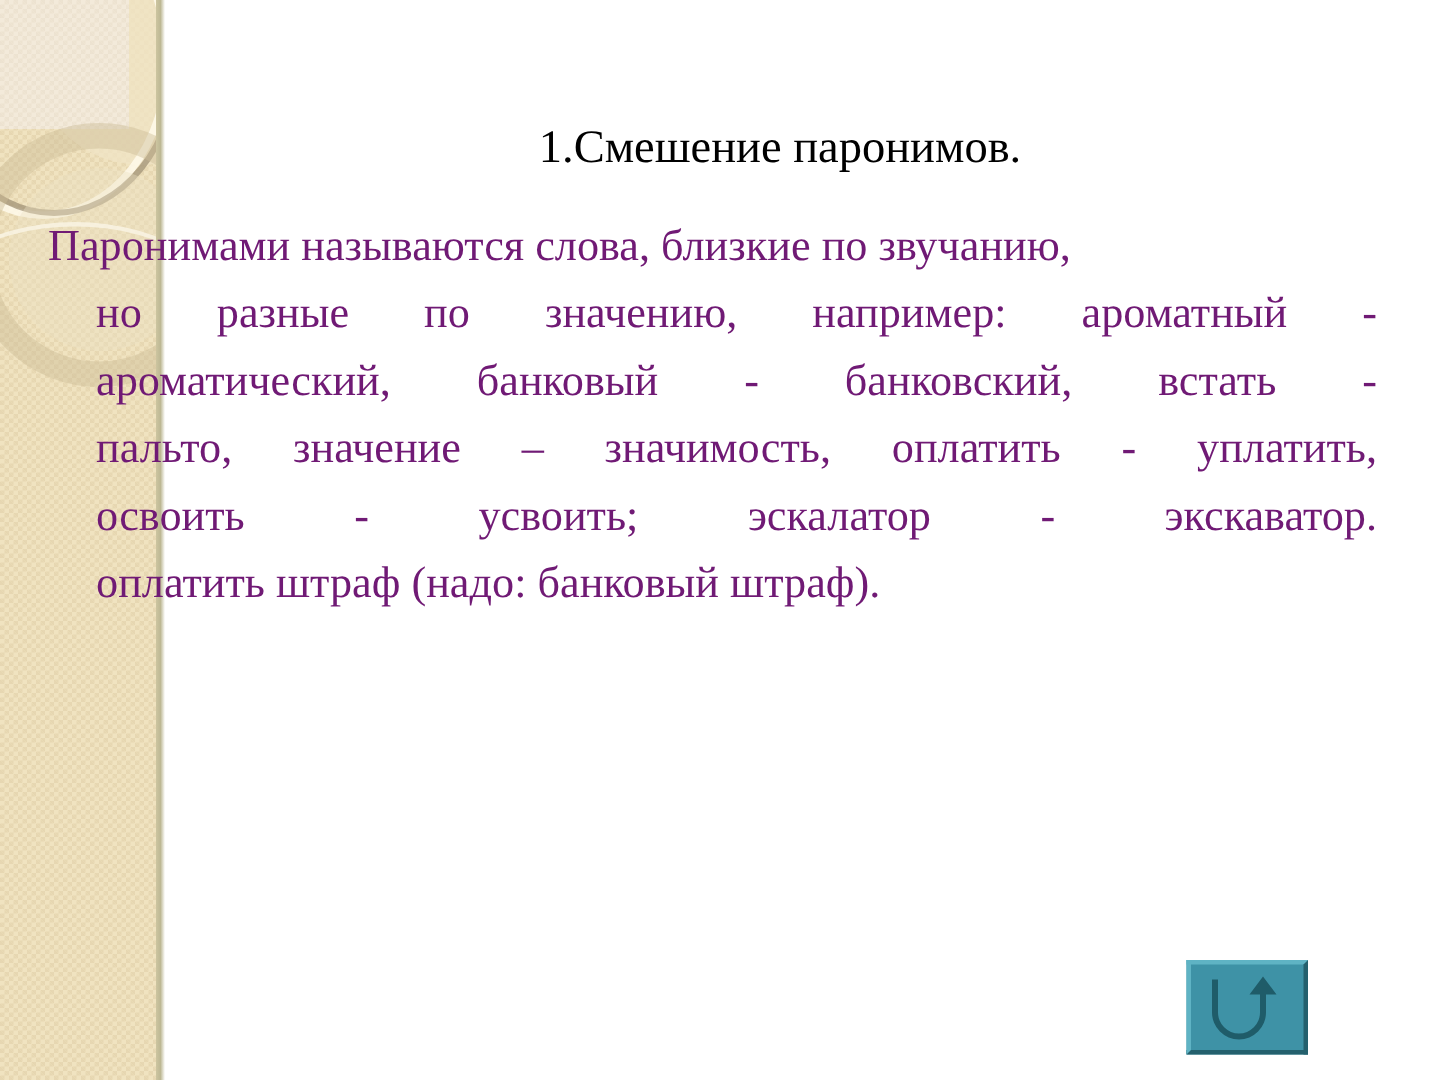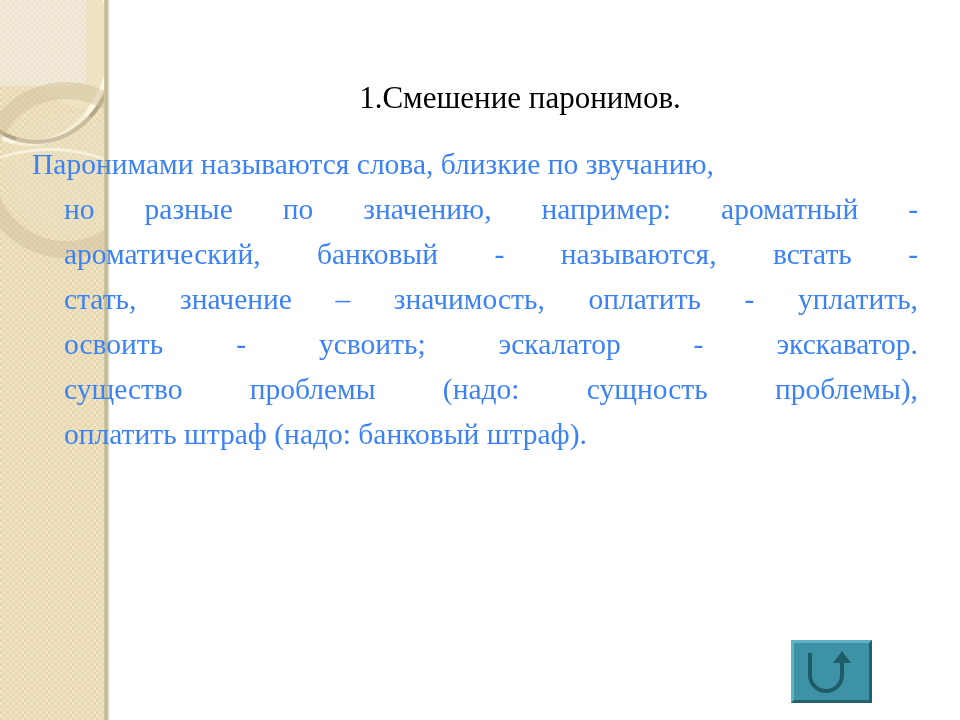--- a/index.html
+++ b/index.html
@@ -132,21 +132,21 @@
     color: #000000;
     font-family: "Liberation Serif", "DejaVu Serif", serif;
     white-space: nowrap;
   }
 
   #body-text {
     position: absolute;
     left: 32px;
     top: 142px;
     width: 886px;
-    color: #3b82f6;
+    color: #701a75;
     font-size: 29.5px;
     line-height: 45px;
     font-family: "Liberation Serif", "DejaVu Serif", serif;
   }
   #body-text .para {
     text-align: justify;
     text-indent: 0;
     margin: 0;
   }
   .jline {
@@ -204,24 +204,23 @@
     <div class="band"></div>
     <div class="border-edge"></div>
   </div>
 
   <div id="title">1.Смешение паронимов.</div>
 
   <div id="body-text">
     <div class="para">
       <span class="jline first">Паронимами называются слова, близкие по звучанию,</span>
       <span class="jline indent">но разные по значению, например: ароматный -</span>
-      <span class="jline indent">ароматический, банковый - называются, встать -</span>
-      <span class="jline indent">стать, значение – значимость, оплатить - уплатить,</span>
+      <span class="jline indent">ароматический, банковый - банковский, встать -</span>
+      <span class="jline indent">пальто, значение – значимость, оплатить - уплатить,</span>
       <span class="jline indent">освоить - усвоить; эскалатор - экскаватор.</span>
-      <span class="jline indent">существо проблемы (надо: сущность проблемы),</span>
       <span class="jline last">оплатить штраф (надо: банковый штраф).</span>
     </div>
   </div>
 
   <div id="return-button">
     <svg width="52" height="46" viewBox="0 0 52 46">
       <path d="M6 4 L6 26 A14 14 0 0 0 34 26 L34 14 L27 14 L36 2 L45 14 L38 14 L38 26 A18 18 0 0 1 2 26 L2 4 Z" fill="#1f5c69"></path>
     </svg>
   </div>
 

